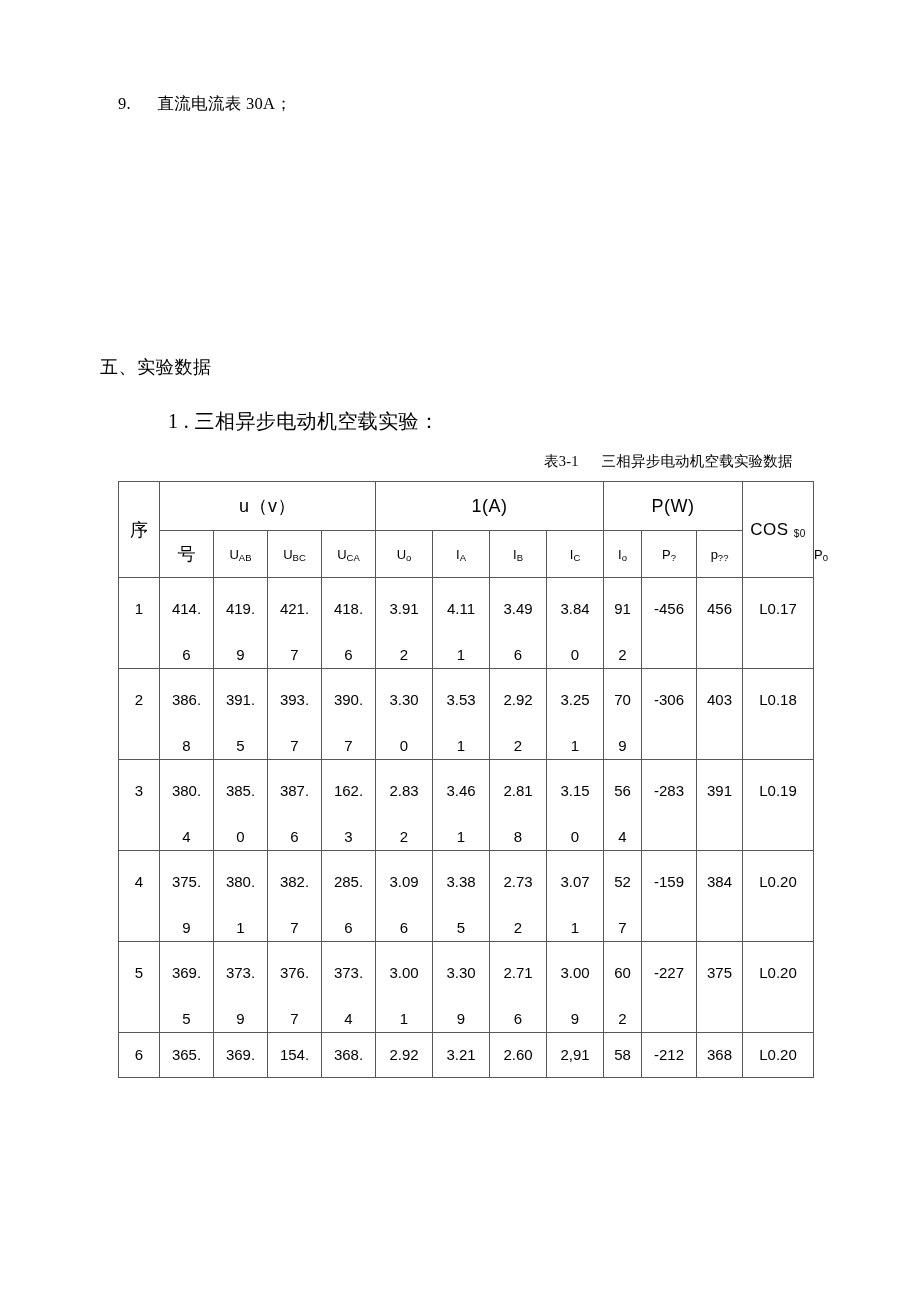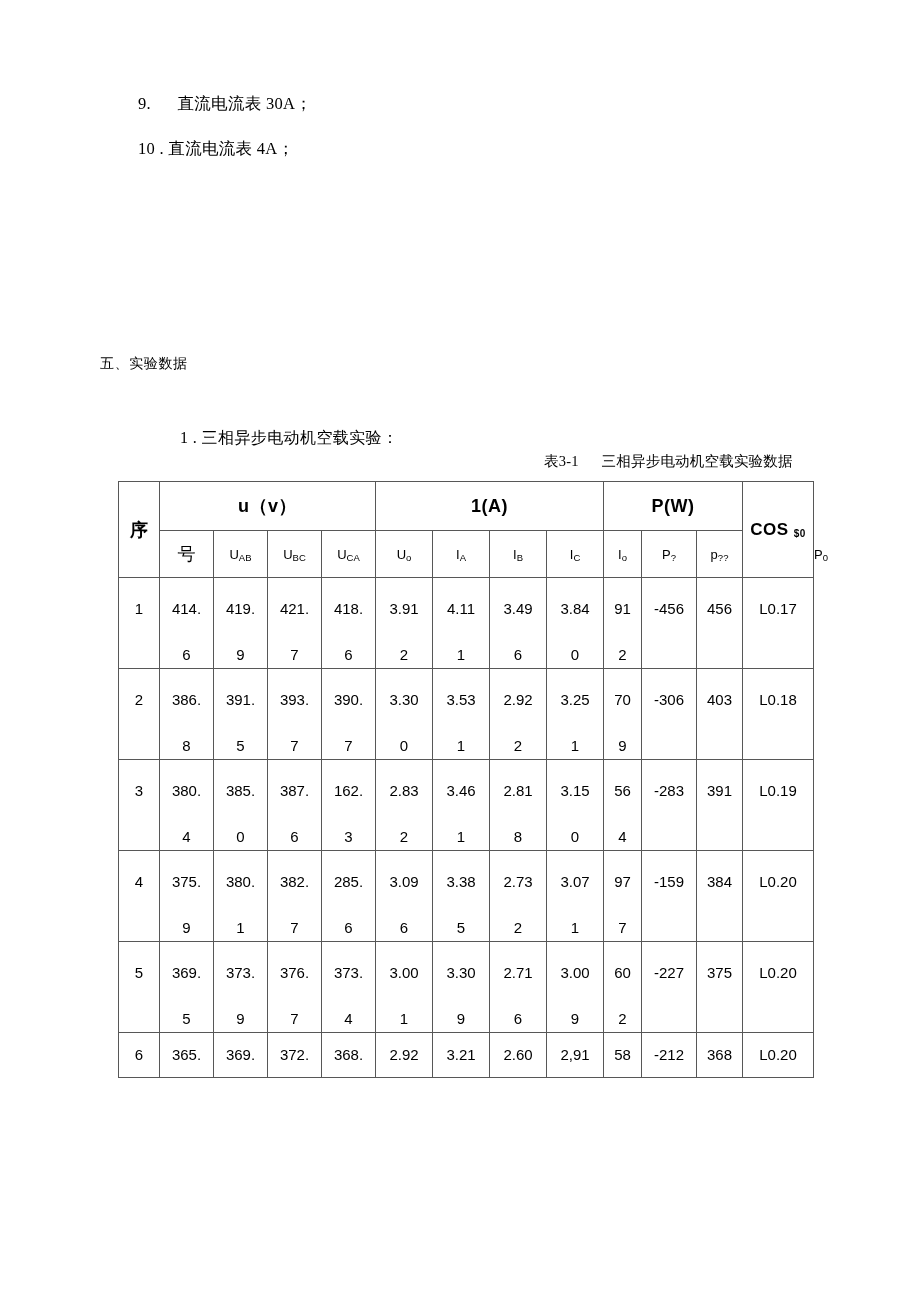--- a/index.html
+++ b/index.html
@@ -23,51 +23,49 @@
     height: 1303px;
     background: #fff;
   }
 
   
   .list-block {
     position: absolute;
     left: 118px;
     top: 96px;
     width: 700px;
-    margin-left: 20px;
   }
   .list-item {
     font-family: "Liberation Serif", "DejaVu Serif", serif;
     font-size: 16.5px;
     line-height: 1;
     color: #000;
     margin-bottom: 28px;
     white-space: pre;
     letter-spacing: 0.3px;
   }
 
   
   .section-heading {
     position: absolute;
     left: 100px;
     top: 355px;
     font-family: "Liberation Serif", "DejaVu Serif", serif;
-    font-size: 14px;
+    font-size: 18px;
     font-weight: 400;
     letter-spacing: 0.6px;
   }
   .sub-item {
     position: absolute;
     left: 168px;
-    top: 428px;
+    top: 408px;
     font-family: "Liberation Serif", "DejaVu Serif", serif;
-    font-size: 16px;
+    font-size: 20px;
     letter-spacing: 0.4px;
     white-space: pre;
-    margin-left: 12px;
   }
 
   
   .table-caption {
     position: absolute;
     left: 544px;
     top: 452px;
     font-family: "Liberation Serif", "DejaVu Serif", serif;
     font-size: 14.5px;
     white-space: pre;
@@ -89,21 +87,20 @@
     padding: 0;
     text-align: center;
     vertical-align: middle;
     font-weight: 400;
     font-size: 15px;
     color: #000;
   }
   .hdr-top td {
     height: 48px;
     font-size: 18px;
-    font-weight: bold;
   }
   .hdr-sub td {
     height: 46px;
     font-size: 13px;
   }
   .hdr-top .seq-cell,
   .hdr-sub .seq-cell {
     font-family: "Liberation Serif", "DejaVu Serif", serif;
     font-size: 18px;
   }
@@ -158,21 +155,20 @@
   col.c-p3   { width: 46px; }
   col.c-cos  { width: 71px; }
 </style>
 </head>
 <body>
 
 <div class="page">
 
   <div class="list-block">
     <div class="list-item">9.      直流电流表 30A；</div>
-    <div class="list-item">10 . 直流电流表 4A；</div>
   </div>
 
   <div class="section-heading">五、实验数据</div>
   <div class="sub-item">1 . 三相异步电动机空载实验：</div>
 
   <div class="table-caption">表3-1      三相异步电动机空载实验数据</div>
 
   <table class="data-table">
     <colgroup>
       <col class="c-seq">
@@ -490,21 +486,21 @@
             </span>
           </td>
           <td>
             <span class="cellwrap">
               <span class="l1">3.07</span>
               <span class="l2">1</span>
             </span>
           </td>
           <td>
             <span class="cellwrap">
-              <span class="l1">97</span>
+              <span class="l1">52</span>
               <span class="l2">7</span>
             </span>
           </td>
           <td>
             <span class="cellwrap">
               <span class="l1">-159</span>
             </span>
           </td>
           <td>
             <span class="cellwrap">
@@ -604,21 +600,21 @@
               <span class="l1">365.</span>
             </span>
           </td>
           <td>
             <span class="cellwrap">
               <span class="l1">369.</span>
             </span>
           </td>
           <td>
             <span class="cellwrap">
-              <span class="l1">372.</span>
+              <span class="l1">154.</span>
             </span>
           </td>
           <td>
             <span class="cellwrap">
               <span class="l1">368.</span>
             </span>
           </td>
           <td>
             <span class="cellwrap">
               <span class="l1">2.92</span>

